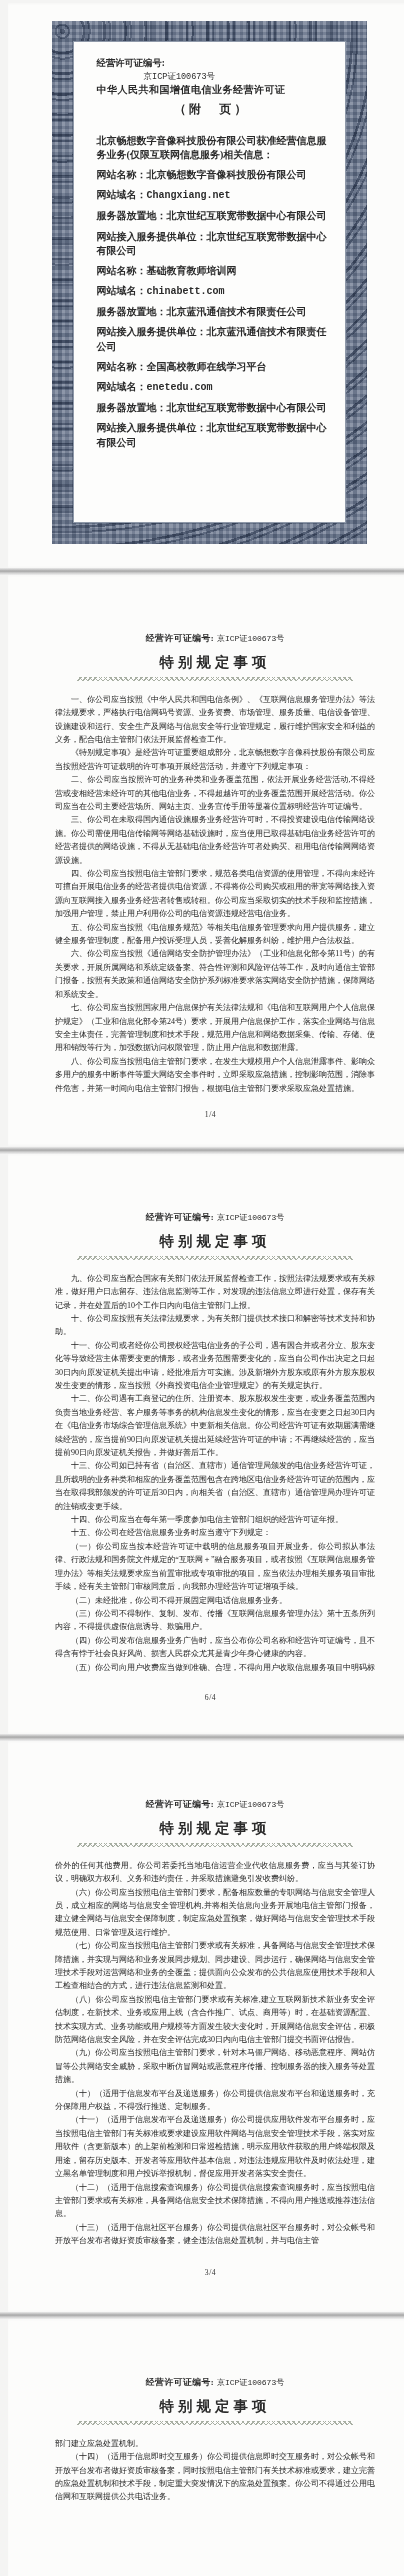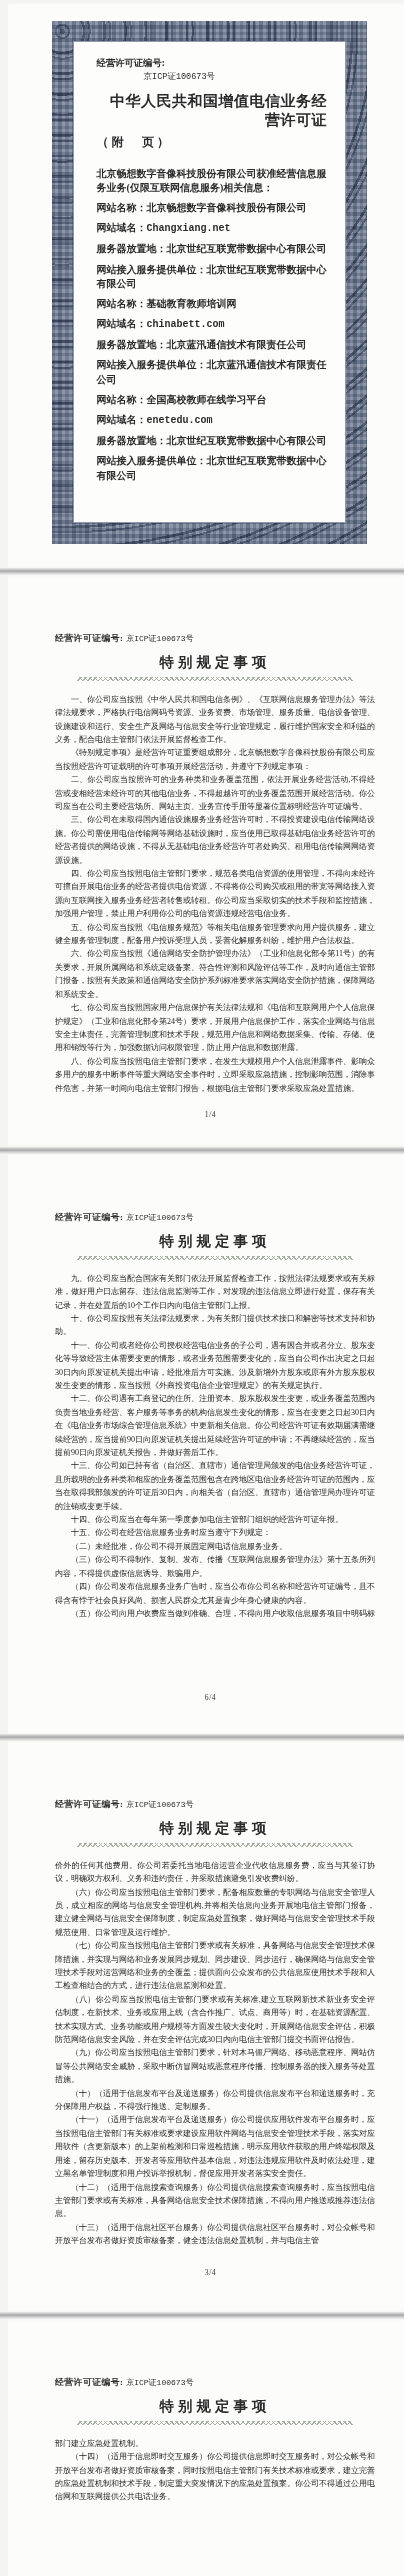--- a/index.html
+++ b/index.html
@@ -13,29 +13,29 @@
     background-color:#c7cdd7;
     background-image:
       repeating-radial-gradient(circle at 10.3px 10.3px,#97a1b1 0 2.6px,rgba(255,255,255,0) 2.6px 5.7px,#aab3c1 5.7px 7.7px,rgba(255,255,255,0) 7.7px 20.6px),
       repeating-linear-gradient(90deg,#b3bac7 0 3.1px,#d7dbe2 3.1px 6.2px,#a2abba 6.2px 10.3px,#d7dbe2 10.3px 13.4px),
       repeating-linear-gradient(0deg,#b3bac7 0 3.1px,#d7dbe2 3.1px 6.2px,#a2abba 6.2px 10.3px,#d7dbe2 10.3px 13.4px);
     background-blend-mode:multiply;}
   .p1-inner{width:100%;height:100%;background:#fdfdfc;box-sizing:border-box;padding:12.4px 18.5px 0 23px;
     border:0.5px solid #8f99a9;}
   .p1-license-row{margin-top:2.1px;font-size:9.3px;font-weight:bold;}
   .p1-license-no{display:block;margin:1px 0 0 47px;font-size:8.5px;font-weight:normal;font-family:"Liberation Mono","DejaVu Sans Mono",monospace;}
-  .p1-title{margin-top:9px;text-align:right;font-size:15px;font-weight:bold;letter-spacing:0.5px;}
-  .p1-subtitle{margin-top:4.1px;text-align:left;font-size:12px;font-weight:bold;letter-spacing:3.1px;}
+  .p1-title{margin-top:0;text-align:left;font-size:10px;font-weight:bold;letter-spacing:0.5px;}
+  .p1-subtitle{margin-top:4.1px;text-align:center;font-size:12px;font-weight:bold;letter-spacing:3.1px;}
   .p1-body{margin-top:16px;font-size:10px;font-weight:600;line-height:14.4px;}
   .p1-body p{margin:0 0 5.7px 0;}
   .p1-domain{font-family:"Liberation Mono","DejaVu Sans Mono",monospace;font-weight:600;}
 
   
   .tp-content{position:relative;box-sizing:border-box;padding:58px 38px 0 47px;}
-  .tp-header{font-size:8.8px;font-weight:bold;letter-spacing:0.5px;}
+  .tp-header{font-size:8.8px;font-weight:bold;letter-spacing:0.5px;text-align:center;}
   .tp-header .no{font-weight:normal;font-size:8px;letter-spacing:0;font-family:"Liberation Mono","DejaVu Sans Mono",monospace;}
   .tp-title{margin-top:8.2px;text-align:center;font-size:14.4px;font-weight:bold;letter-spacing:4.1px;}
   .zigzag{margin:5.2px auto 0 auto;width:86%;height:4.1px;opacity:.85;
     background-image:
       repeating-linear-gradient(45deg,#9aa294 0 1px,rgba(0,0,0,0) 1px 3.6px),
       repeating-linear-gradient(-45deg,#9aa294 0 1px,rgba(0,0,0,0) 1px 3.6px);}
   .tp-body{margin-top:11.3px;font-size:8px;line-height:13.4px;text-align:justify;color:#222;}
   .tp-body p{margin:0;text-indent:2em;}
   .tp-body p.cont{text-indent:0;}
   .page-num{position:absolute;left:0;width:405px;text-align:center;font-size:7.7px;letter-spacing:0.5px;color:#333;font-family:Liberation Serif, serif;}
@@ -109,20 +109,21 @@
       <div class="tp-title">特别规定事项</div>
       <div class="zigzag"></div>
       <div class="tp-body">
         <p>九、你公司应当配合国家有关部门依法开展监督检查工作，按照法律法规要求或有关标准，做好用户日志留存、违法信息监测等工作，对发现的违法信息立即进行处置，保存有关记录，并在处置后的10个工作日内向电信主管部门上报。</p>
         <p>十、你公司应按照有关法律法规要求，为有关部门提供技术接口和解密等技术支持和协助。</p>
         <p>十一、你公司或者经你公司授权经营电信业务的子公司，遇有因合并或者分立、股东变化等导致经营主体需要变更的情形，或者业务范围需要变化的，应当自公司作出决定之日起30日内向原发证机关提出申请，经批准后方可实施。涉及新增外方股东或原有外方股东股权发生变更的情形，应当按照《外商投资电信企业管理规定》的有关规定执行。</p>
         <p>十二、你公司遇有工商登记的住所、注册资本、股东股权发生变更，或业务覆盖范围内负责当地业务经营、客户服务等事务的机构信息发生变化的情形，应当在变更之日起30日内在《电信业务市场综合管理信息系统》中更新相关信息。你公司经营许可证有效期届满需继续经营的，应当提前90日向原发证机关提出延续经营许可证的申请；不再继续经营的，应当提前90日向原发证机关报告，并做好善后工作。</p>
         <p>十三、你公司如已持有省（自治区、直辖市）通信管理局颁发的电信业务经营许可证，且所载明的业务种类和相应的业务覆盖范围包含在跨地区电信业务经营许可证的范围内，应当在取得我部颁发的许可证后30日内，向相关省（自治区、直辖市）通信管理局办理许可证的注销或变更手续。</p>
         <p>十四、你公司应当在每年第一季度参加电信主管部门组织的经营许可证年报。</p>
         <p>十五、你公司在经营信息服务业务时应当遵守下列规定：</p>
+        <p>（一）你公司应当按本经营许可证中载明的信息服务项目开展业务。你公司拟从事法律、行政法规和国务院文件规定的“互联网＋”融合服务项目，或者按照《互联网信息服务管理办法》等相关法规要求应当前置审批或专项审批的项目，应当依法办理相关服务项目审批手续，经有关主管部门审核同意后，向我部办理经营许可证增项手续。</p>
         <p>（二）未经批准，你公司不得开展固定网电话信息服务业务。</p>
         <p>（三）你公司不得制作、复制、发布、传播《互联网信息服务管理办法》第十五条所列内容，不得提供虚假信息诱导、欺骗用户。</p>
         <p>（四）你公司发布信息服务业务广告时，应当公布你公司名称和经营许可证编号，且不得含有悖于社会良好风尚、损害人民群众尤其是青少年身心健康的内容。</p>
         <p>（五）你公司向用户收费应当做到准确、合理，不得向用户收取信息服务项目中明码标</p>
       </div>
     </div>
     <div class="page-num" style="bottom:32px;">6/4</div>
   </div>
 
   <div class="gap" style="top:1734px;"></div>

